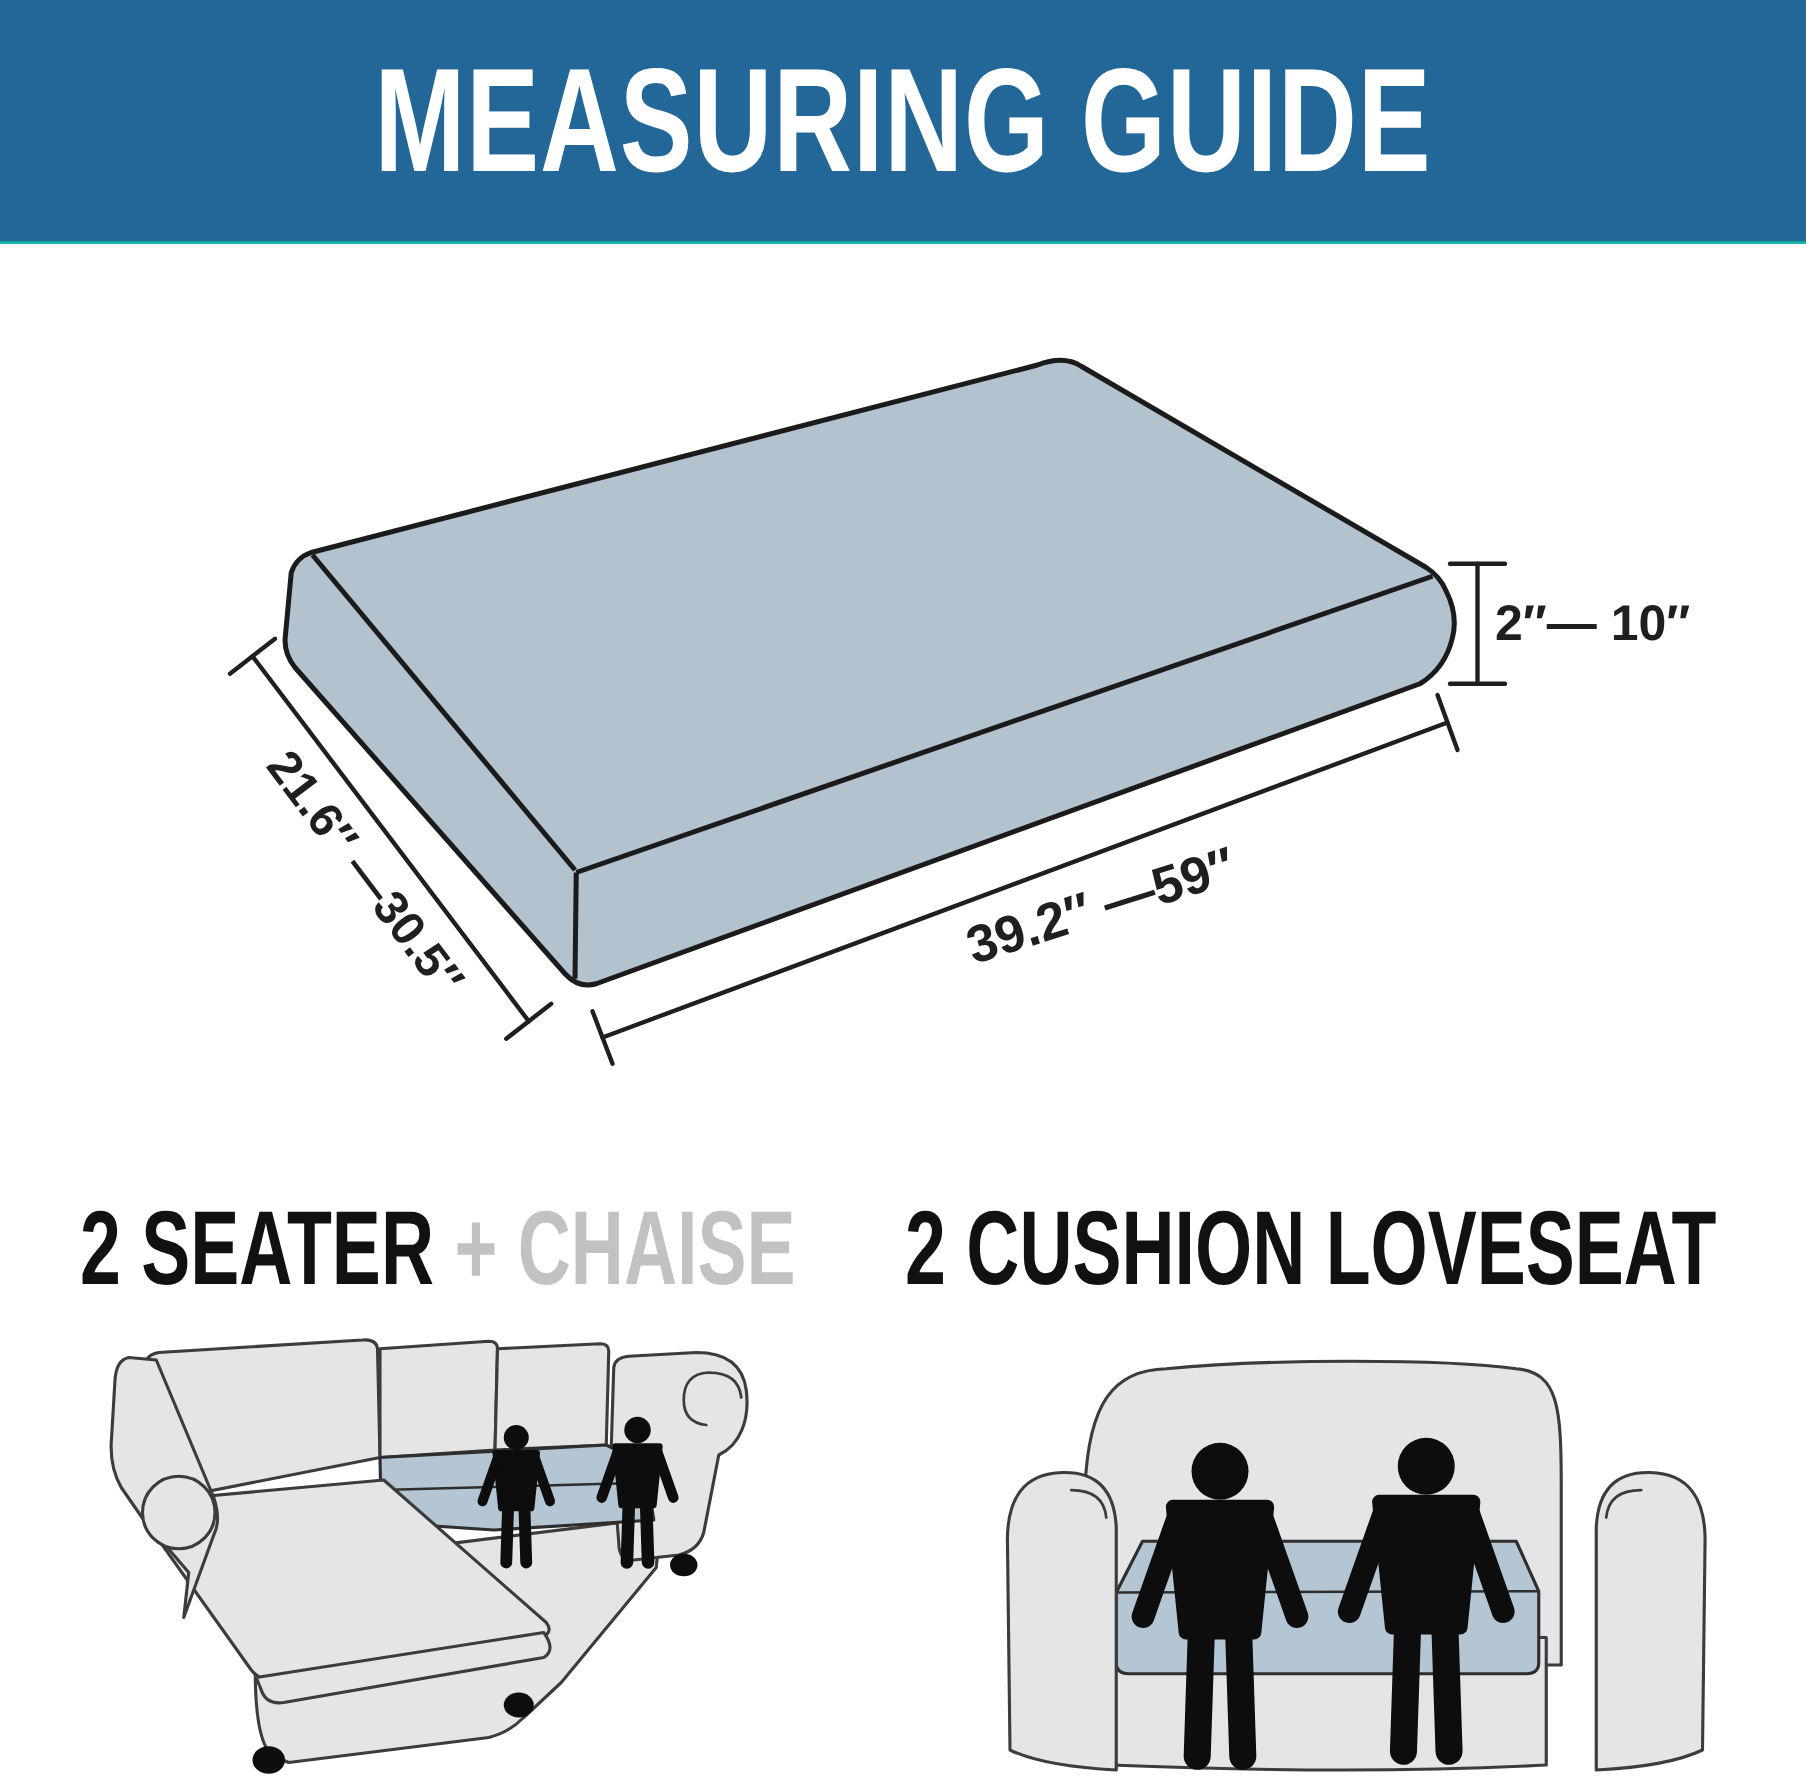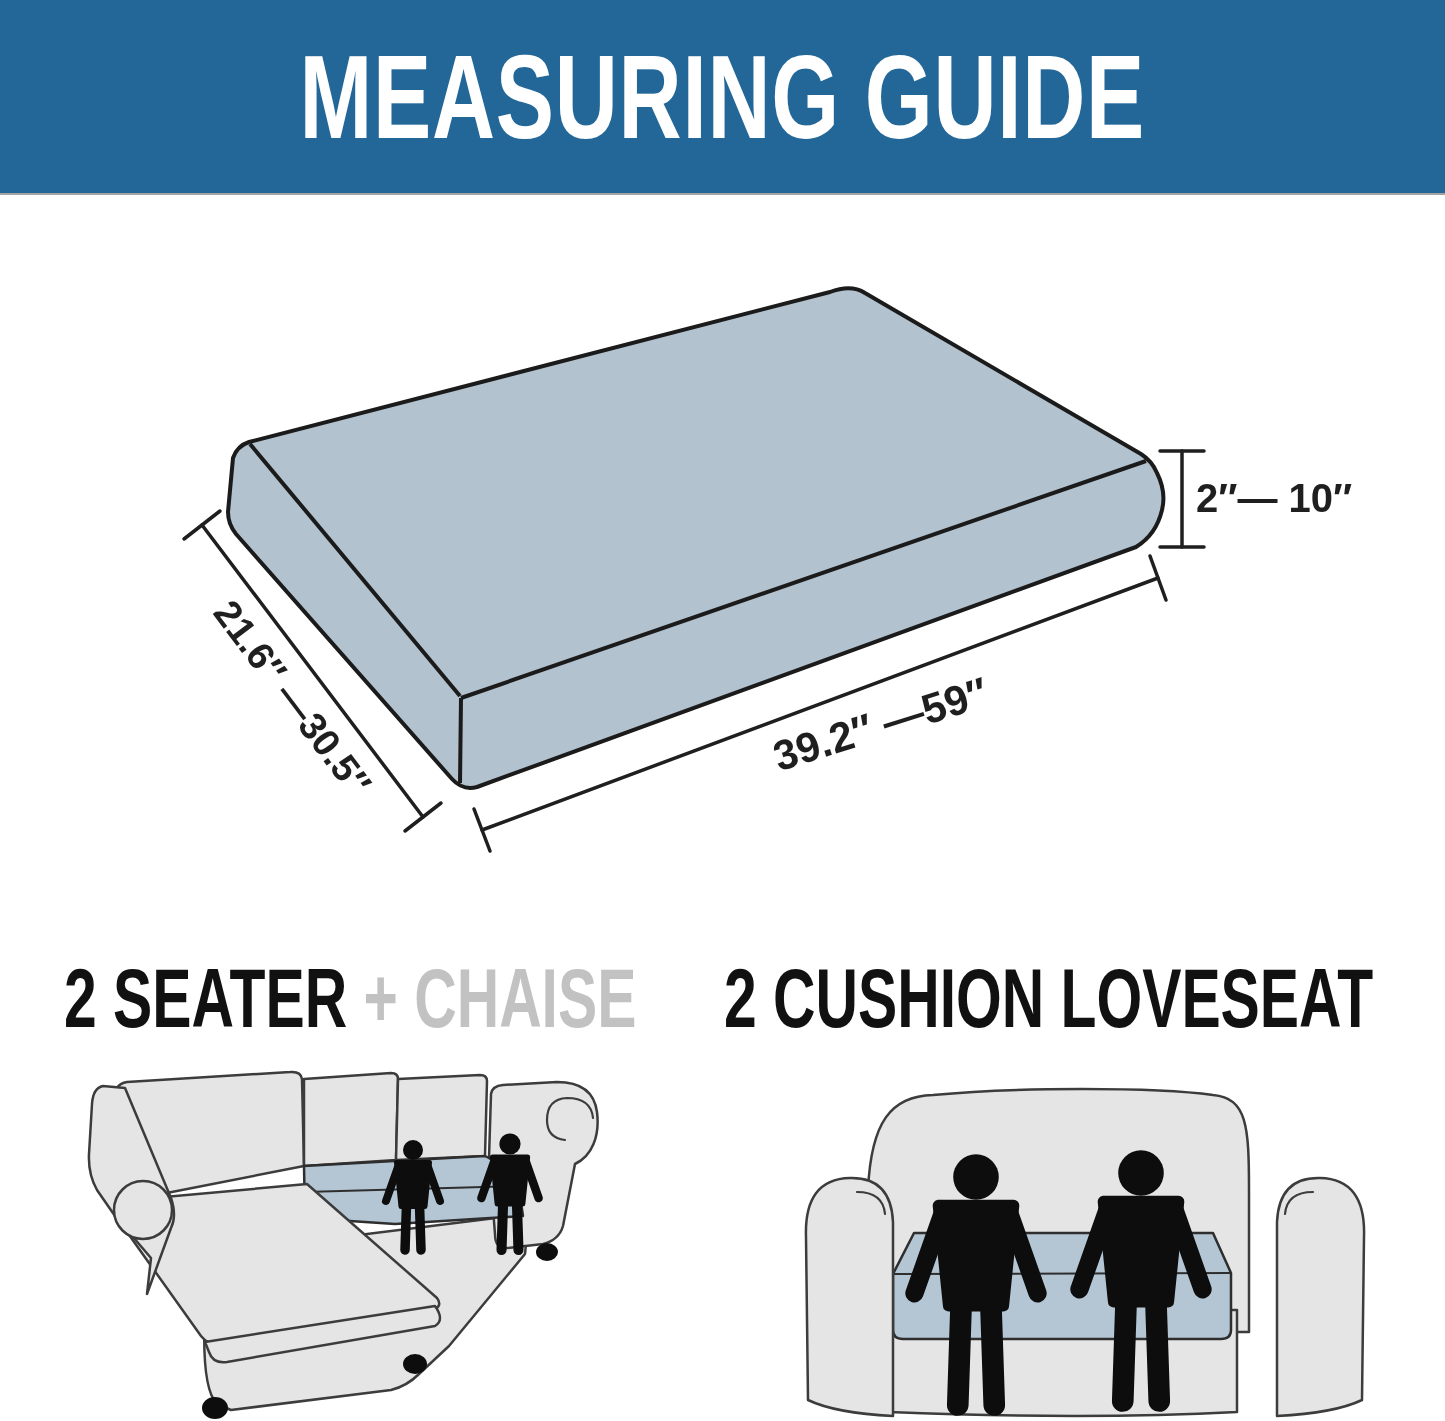--- a/index.html
+++ b/index.html
@@ -4,21 +4,21 @@
 <style>
   html,body { margin:0; padding:0; background:#ffffff; }
   .stage {
     position:relative; width:1445px; height:1421px;
     background:#ffffff; overflow:hidden;
     font-family:"Liberation Sans", sans-serif;
   }
   
   .banner {
     position:absolute; left:0; top:0; width:1445px; height:193px;
-    background:#226798; border-bottom:2px solid #a3a3a3;
+    background:#226798; border-bottom:2px solid #14b8a6;
     display:flex; align-items:center; justify-content:center;
   }
   .banner-title {
     margin:0; color:#ffffff; font-size:118px; font-weight:bold;
     line-height:1; white-space:nowrap; transform:scaleX(0.74);
     letter-spacing:1px;
   }
   
   .fig { position:absolute; }
   .dim-line { stroke:#1f1f1f; stroke-width:3.5; fill:none; stroke-linecap:round; }

